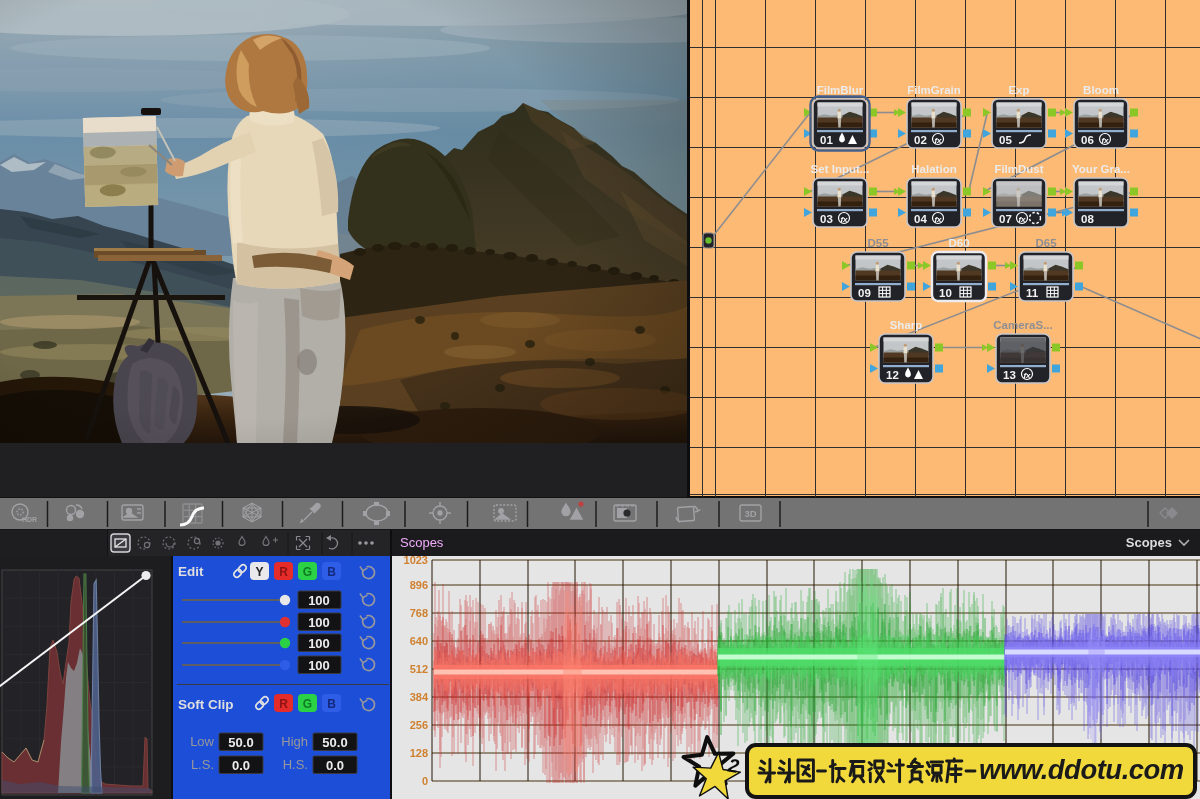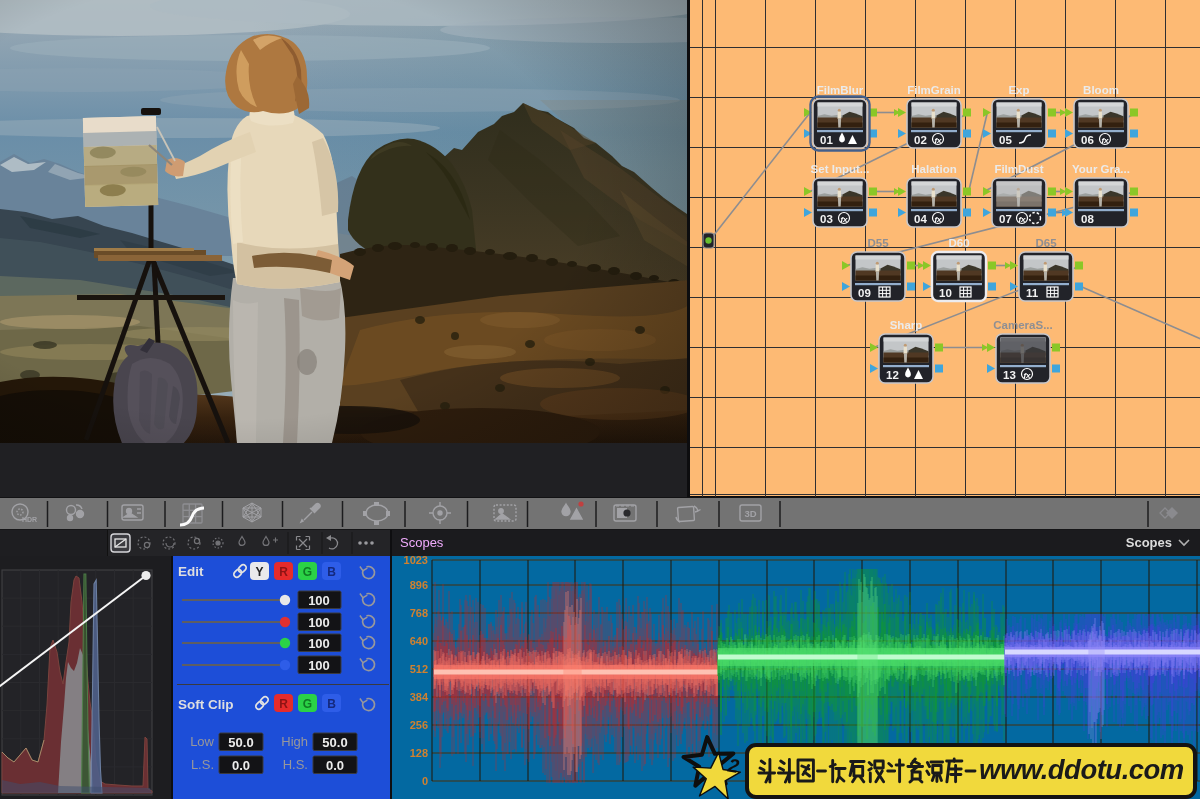--- a/index.html
+++ b/index.html
@@ -637,21 +637,21 @@
         <rect x="140" y="177" width="44" height="17.5" rx="1.5" fill="#131316" stroke="#3a3a3e" stroke-width="1"></rect>
         <text x="162" y="190.5" text-anchor="middle" font-size="13" font-weight="bold" fill="#ececec">50.0</text>
 <text x="41" y="213" text-anchor="end" font-size="13" fill="#97979b">L.S.</text>
         <rect x="46" y="200" width="44" height="17.5" rx="1.5" fill="#131316" stroke="#3a3a3e" stroke-width="1"></rect>
         <text x="68" y="213.5" text-anchor="middle" font-size="13" font-weight="bold" fill="#ececec">0.0</text>
 <text x="135" y="213" text-anchor="end" font-size="13" fill="#97979b">H.S.</text>
         <rect x="140" y="200" width="44" height="17.5" rx="1.5" fill="#131316" stroke="#3a3a3e" stroke-width="1"></rect>
         <text x="162" y="213.5" text-anchor="middle" font-size="13" font-weight="bold" fill="#ececec">0.0</text>
 </svg>
     </div>
-    <div class="abs" style="left:390px;top:556px;width:810px;height:243px;background:#0369a1;border-left:2px solid #0e0e10">
+    <div class="abs" style="left:390px;top:556px;width:810px;height:243px;background:#e5e5e5;border-left:2px solid #0e0e10">
 <svg class="abs" style="left:0px;top:0px" width="810" height="243" viewBox="0 0 810 243">
 <g stroke="#49300d" stroke-width="1">
           <line x1="40" y1="4" x2="810" y2="4"></line>
           <line x1="40" y1="29" x2="810" y2="29"></line>
           <line x1="40" y1="57" x2="810" y2="57"></line>
           <line x1="40" y1="85" x2="810" y2="85"></line>
           <line x1="40" y1="113" x2="810" y2="113"></line>
           <line x1="40" y1="141" x2="810" y2="141"></line>
           <line x1="40" y1="169" x2="810" y2="169"></line>
           <line x1="40" y1="197" x2="810" y2="197"></line>

